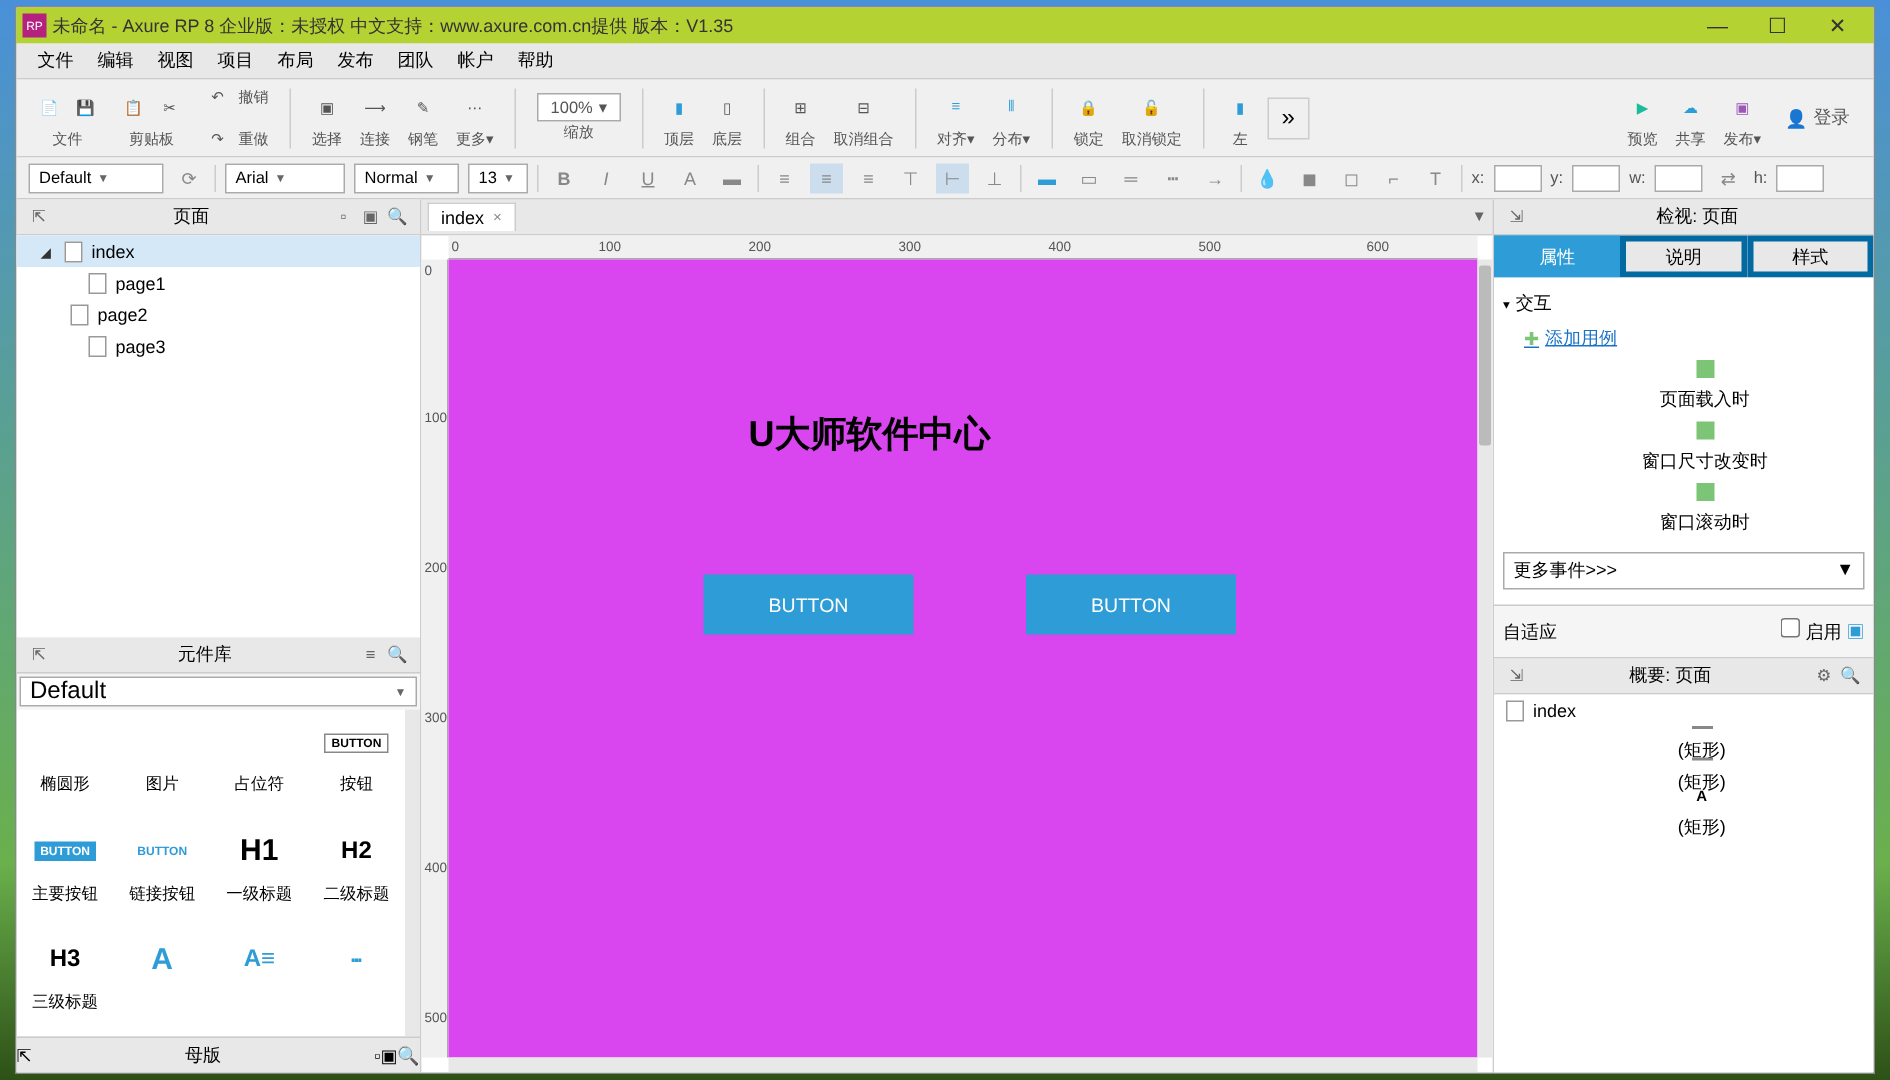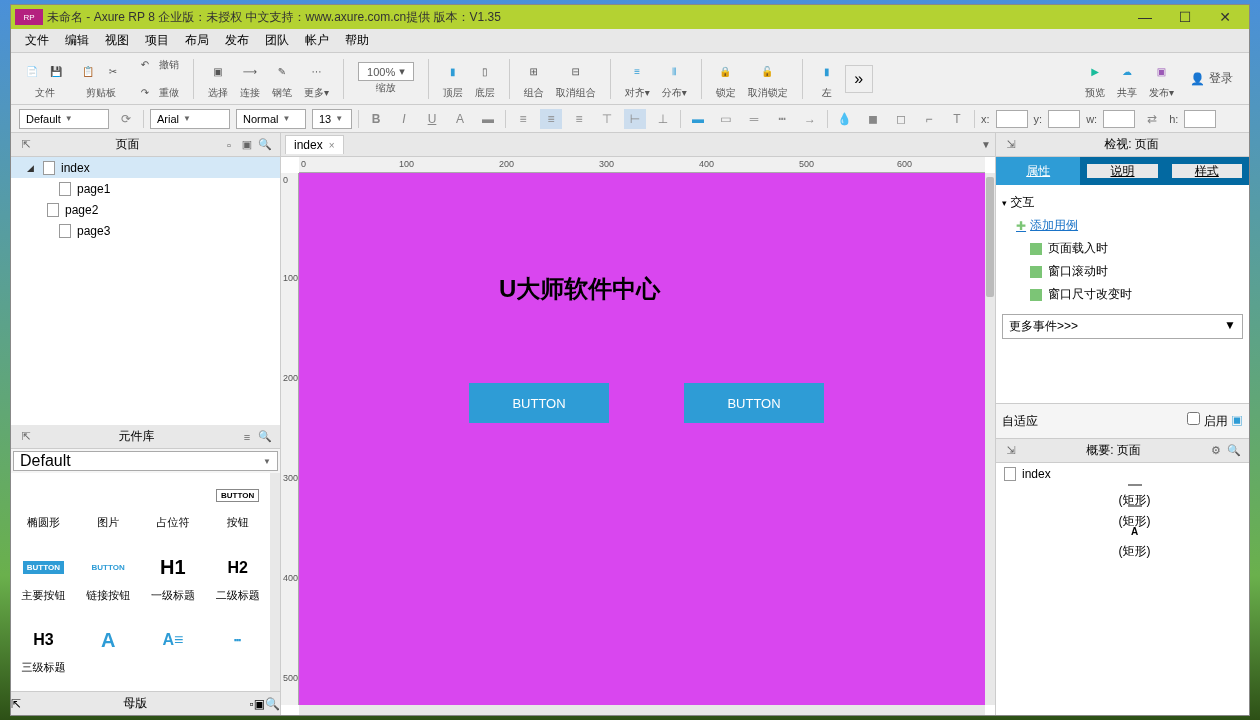--- a/index.html
+++ b/index.html
@@ -1,19 +1,19 @@
 <!DOCTYPE html>
 <html><head>
 <meta charset="utf-8">
 <style>
 * { box-sizing: border-box; margin: 0; padding: 0; font-family: 'Microsoft YaHei', Arial, sans-serif; }
 body { background: linear-gradient(to bottom, #4a90d9 0%, #6ab04c 80%, #2d5016 100%); width: 1260px; height: 720px; overflow: hidden; position: relative; }
 .window { position: absolute; left: 10px; top: 4px; right: 10px; bottom: 4px; background: #f0f0f0; border: 1px solid #888; display: flex; flex-direction: column; }
 .titlebar { background: #b4d232; height: 24px; display: flex; align-items: center; padding: 0 4px; font-size: 12px; color: #333; }
-.titlebar .ico { width: 28px; height: 16px; background: #b4217f; margin-right: 4px; display: inline-flex; align-items: center; justify-content: center; color: #fff; font-size: 8px; }
+.titlebar .ico { width: 16px; height: 16px; background: #b4217f; margin-right: 4px; display: inline-flex; align-items: center; justify-content: center; color: #fff; font-size: 8px; }
 .titlebar .spacer { flex: 1; }
 .titlebar .winbtn { width: 40px; height: 24px; display: flex; align-items: center; justify-content: center; cursor: pointer; font-size: 14px; }
 .menubar { background: #e8e8e8; height: 24px; display: flex; align-items: center; padding: 0 6px; font-size: 12px; border-bottom: 1px solid #ccc; }
 .menubar .mitem { padding: 0 8px; cursor: pointer; }
 .toolbar { background: #f0f0f0; height: 52px; display: flex; align-items: center; padding: 0 8px; border-bottom: 1px solid #ccc; gap: 4px; }
 .tgroup { display: flex; flex-direction: column; align-items: center; font-size: 10px; color: #555; padding: 0 4px; }
 .tgroup .ticons { display: flex; gap: 4px; height: 28px; align-items: center; }
 .tic { width: 20px; height: 20px; display: flex; align-items: center; justify-content: center; color: #555; }
 .tsep { width: 1px; height: 40px; background: #ccc; margin: 0 6px; }
 .zoom { border: 1px solid #aaa; background: #fff; padding: 2px 8px; font-size: 11px; display: flex; align-items: center; gap: 4px; }
@@ -51,27 +51,27 @@
 .ruler-v { position: absolute; left: 0; top: 16px; bottom: 10px; width: 18px; background: #f0f0f0; border-right: 1px solid #aaa; font-size: 9px; color: #555; }
 .ruler-v span { position: absolute; left: 2px; writing-mode: horizontal-tb; }
 .canvas { position: absolute; left: 18px; top: 16px; right: 10px; bottom: 10px; background: #d946ef; }
 .cv-title { position: absolute; left: 200px; top: 100px; font-size: 24px; font-weight: bold; }
 .cv-btn { position: absolute; width: 140px; height: 40px; background: #2e9cd6; color: #fff; display: flex; align-items: center; justify-content: center; font-size: 13px; cursor: pointer; }
 .sb-v { position: absolute; right: 0; top: 16px; bottom: 10px; width: 10px; background: #e8e8e8; }
 .sb-v .thumb { position: absolute; left: 1px; right: 1px; top: 4px; height: 120px; background: #bbb; border-radius: 2px; }
 .sb-h { position: absolute; left: 18px; right: 10px; bottom: 0; height: 10px; background: #e8e8e8; }
 .right { width: 254px; display: flex; flex-direction: column; border-left: 1px solid #ccc; background: #f5f5f5; }
 .rtabs { display: flex; height: 28px; font-size: 12px; }
-.rtab { flex: 1; display: flex; align-items: center; justify-content: center; background: #e8e8e8; border: 7px solid #0369a1; cursor: pointer; text-decoration: underline; }
+.rtab { flex: 1; display: flex; align-items: center; justify-content: center; background: #e8e8e8; border: 4px solid #0369a1; cursor: pointer; }
 .rtab.act { background: #2e9cd6; color: #fff; border-color: #2e9cd6; }
 .rbody { flex: 0 0 auto; background: #fff; font-size: 12px; padding: 6px; height: 218px; }
 .rsec { display: flex; align-items: center; gap: 4px; padding: 3px 0; }
 .rsec .tri { font-size: 9px; }
 .addcase { color: #1a73c7; text-decoration: underline; display: flex; align-items: center; gap: 4px; padding: 3px 0 3px 14px; }
-.evtrow { display: flex; align-items: center; gap: 6px; padding: 3px 0 3px 28px; }
+.evtrow { display: flex; align-items: center; gap: 6px; padding: 3px 0 3px 28px; flex-direction: column; }
 .evtic { width: 12px; height: 12px; background: #7cc576; }
 .morevt { border: 1px solid #aaa; background: #fff; padding: 3px 6px; display: flex; justify-content: space-between; margin-top: 8px; gap: 20px; }
 .adapt { display: flex; align-items: center; justify-content: space-between; padding: 8px 6px; font-size: 12px; background: #f5f5f5; border-top: 1px solid #ccc; border-bottom: 1px solid #ccc; }
 .outline { flex: 1; background: #fff; font-size: 12px; overflow: auto; }
 .olrow { display: flex; align-items: center; gap: 6px; height: 21px; padding-left: 8px; }
 .olrow.c { padding-left: 24px; flex-direction: column; }
 .olic { width: 14px; height: 10px; border: 1px solid #888; }
 </style>
 </head>
 <body>
@@ -416,21 +416,21 @@
         <span class="pic" style="font-size:10px;color:#666">▼</span>
       </div>
       <div class="canvas-wrap">
         <div class="ruler-h">
           <span style="left:2px">0</span>
             <span style="left:100px">100</span>
             <span style="left:200px">200</span>
             <span style="left:300px">300</span>
             <span style="left:400px">400</span>
             <span style="left:500px">500</span>
-            <span style="left:598px">600</span>
+            <span style="left:612px">600</span>
         </div>
         <div class="ruler-v">
           <span style="top:2px">0</span>
             <span style="top:100px">100</span>
             <span style="top:200px">200</span>
             <span style="top:300px">300</span>
             <span style="top:400px">400</span>
             <span style="top:500px">500</span>
         </div>
         <div class="canvas">
@@ -463,25 +463,25 @@
         <div class="addcase">
             <span style="color:#7cc576;text-decoration:none">✚</span>
             <span>添加用例</span>
           </div>
         <div class="evtrow">
             <span class="evtic"></span>
             <span>页面载入时</span>
           </div>
         <div class="evtrow">
             <span class="evtic"></span>
-            <span>窗口滚动时</span>
+            <span>窗口尺寸改变时</span>
           </div>
         <div class="evtrow">
             <span class="evtic"></span>
-            <span>窗口尺寸改变时</span>
+            <span>窗口滚动时</span>
           </div>
         <div class="morevt">
             <span>更多事件&gt;&gt;&gt;</span>
             <span>▼</span>
           </div>
       </div>
       <div class="adapt">
         <span>自适应</span>
         <span><input type="checkbox" style=""> <span>启用</span> <span style="color:#2e9cd6">▣</span></span>
       </div>

